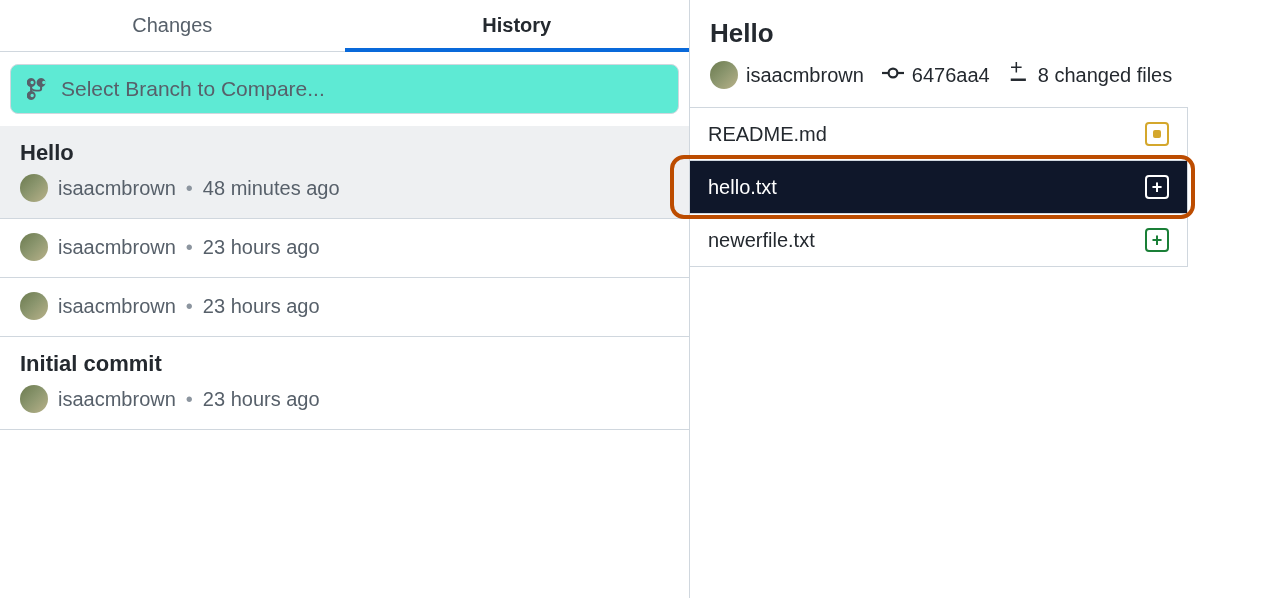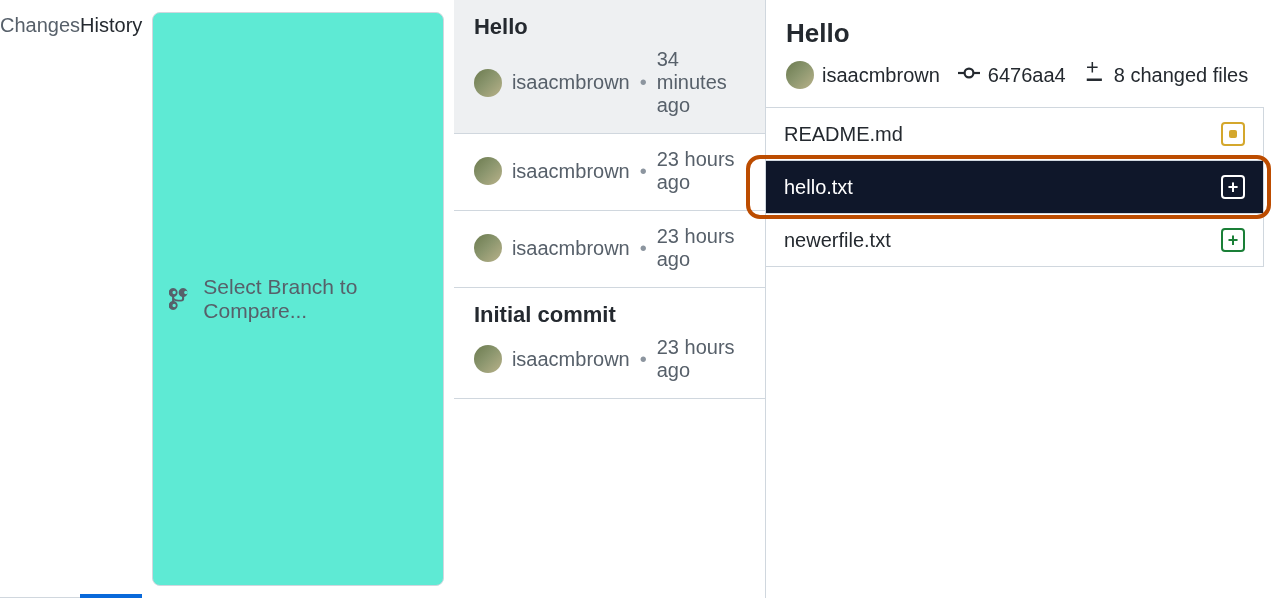--- a/index.html
+++ b/index.html
@@ -7,41 +7,41 @@
       font-family: -apple-system, BlinkMacSystemFont, "Segoe UI", Helvetica, Arial, sans-serif;
       font-size: 16px;
       color: #24292f;
       background: #ffffff;
       width: 1272px;
       height: 598px;
       display: flex;
       overflow: hidden;
     }
     .left-panel {
-      width: 766px;
+      width: 690px;
       border-right: 1px solid #d0d7de;
       display: flex;
-      flex-direction: row;
+      flex-direction: column;
     }
     .tabs {
       display: flex;
       border-bottom: 1px solid #d0d7de;
     }
     .tab {
       flex: 1;
       text-align: center;
       padding: 14px 0;
       font-size: 20px;
       color: #57606a;
       cursor: pointer;
       position: relative;
     }
     .tab.active {
       color: #24292f;
-      font-weight: 400;
+      font-weight: 700;
     }
     .tab.active::after {
       content: "";
       position: absolute;
       left: 0;
       right: 0;
       bottom: -1px;
       height: 4px;
       background: #0969da;
     }
@@ -179,21 +179,21 @@
     <span>Select Branch to Compare...</span>
   </div>
 
   <div class="commit-list">
     <div class="commit-item selected">
       <div class="commit-title">Hello</div>
       <div class="commit-meta">
         <span class="avatar"></span>
         <span>isaacmbrown</span>
         <span class="dot-sep">•</span>
-        <span>34 minutes ago</span>
+        <span>48 minutes ago</span>
       </div>
     </div>
     <div class="commit-item">
       <div class="commit-meta">
         <span class="avatar"></span>
         <span>isaacmbrown</span>
         <span class="dot-sep">•</span>
         <span>23 hours ago</span>
       </div>
     </div>

